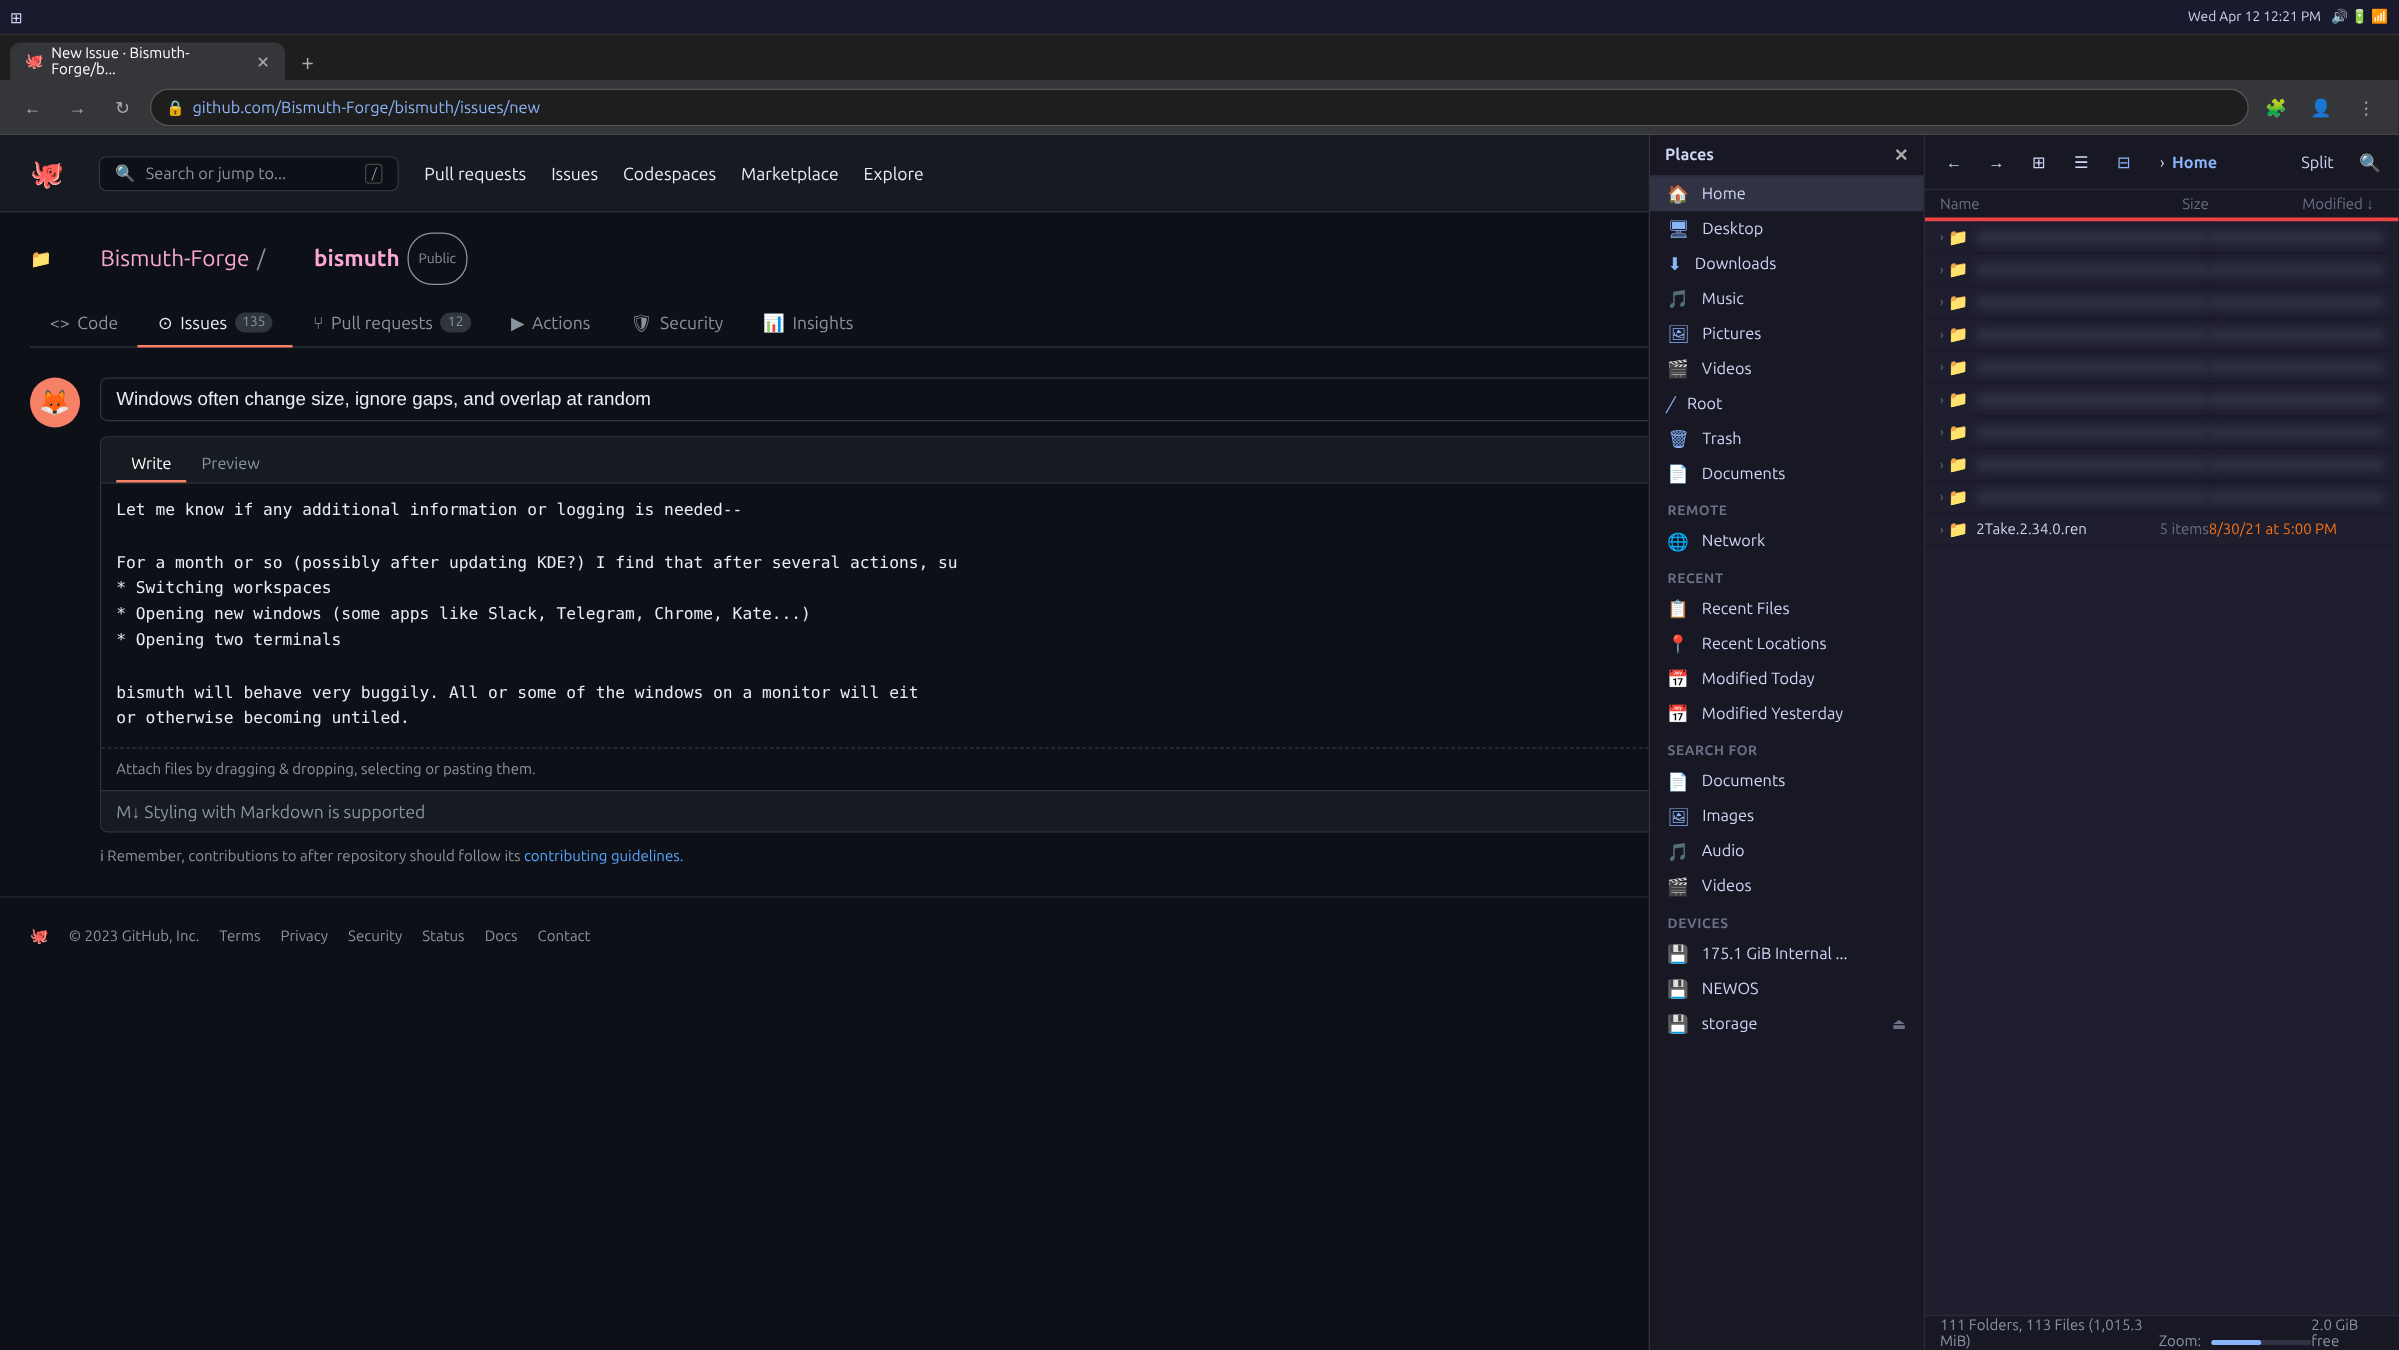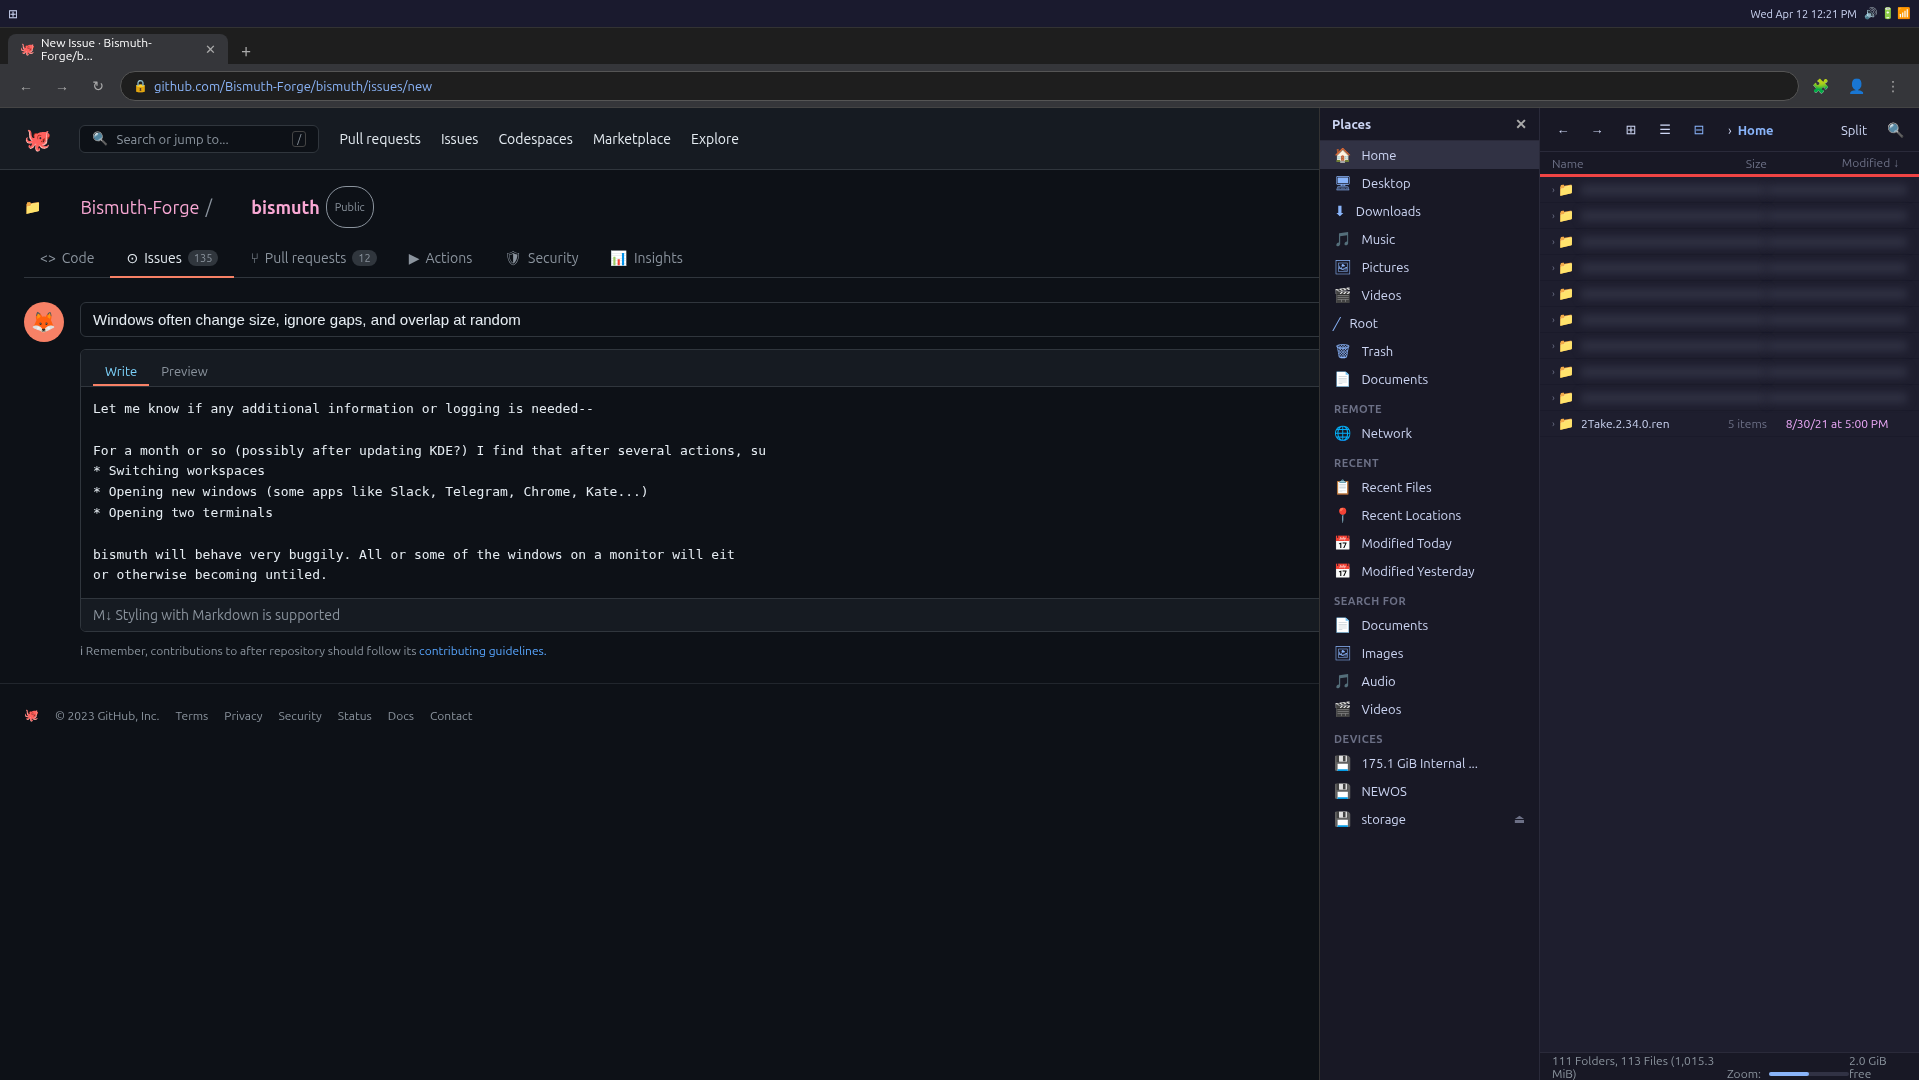--- a/index.html
+++ b/index.html
@@ -228,21 +228,21 @@
       align-items: center;
     }
     .issue-tab-btn {
       padding: 6px 12px;
       font-size: 13px;
       color: #8b949e;
       cursor: pointer;
       border-bottom: 2px solid transparent;
     }
     .issue-tab-btn.active {
-      color: #7dd3fc;
+      color: #ffffff;
       border-bottom-color: #f78166;
     }
     .issue-toolbar-btns {
       margin-left: auto;
       display: flex;
       gap: 8px;
       align-items: center;
       color: #8b949e;
       font-size: 13px;
     }
@@ -425,21 +425,21 @@
     .file-row-icon { margin-right: 6px; font-size: 13px; color: #89b4fa; }
     .file-row-name { flex: 1; }
     .file-row-name-blurred {
       flex: 1;
       height: 10px;
       background: #313244;
       border-radius: 2px;
       width: 60%;
     }
     .file-row-size { width: 80px; text-align: right; color: #6c7086; }
-    .file-row-modified { width: 140px; text-align: center; color: #f0abfc; }
+    .file-row-modified { width: 140px; text-align: left; color: #f97316; }
     .file-row-modified-blurred {
       width: 140px;
       height: 10px;
       background: #313244;
       border-radius: 2px;
       margin-left: auto;
     }
 
     
     #fm-statusbar {
@@ -577,20 +577,21 @@
             </div>
             <div class="issue-body-text" contenteditable="true" style="white-space: pre-wrap;">Let me know if any additional information or logging is needed--
 
 For a month or so (possibly after updating KDE?) I find that after several actions, su
 * Switching workspaces
 * Opening new windows (some apps like Slack, Telegram, Chrome, Kate...)
 * Opening two terminals
 
 bismuth will behave very buggily. All or some of the windows on a monitor will eit
 or otherwise becoming untiled.</div>
+            <div class="issue-attach-area">Attach files by dragging &amp; dropping, selecting or pasting them.</div>
             <div class="issue-markdown-note">
               <span>M↓</span>
               <span>Styling with Markdown is supported</span>
             </div>
           </div>
 
           <div class="issue-contrib-note">
             <span>ℹ</span>
             <span>Remember, contributions to after repository should follow its</span>
             <a>contributing guidelines.</a>

